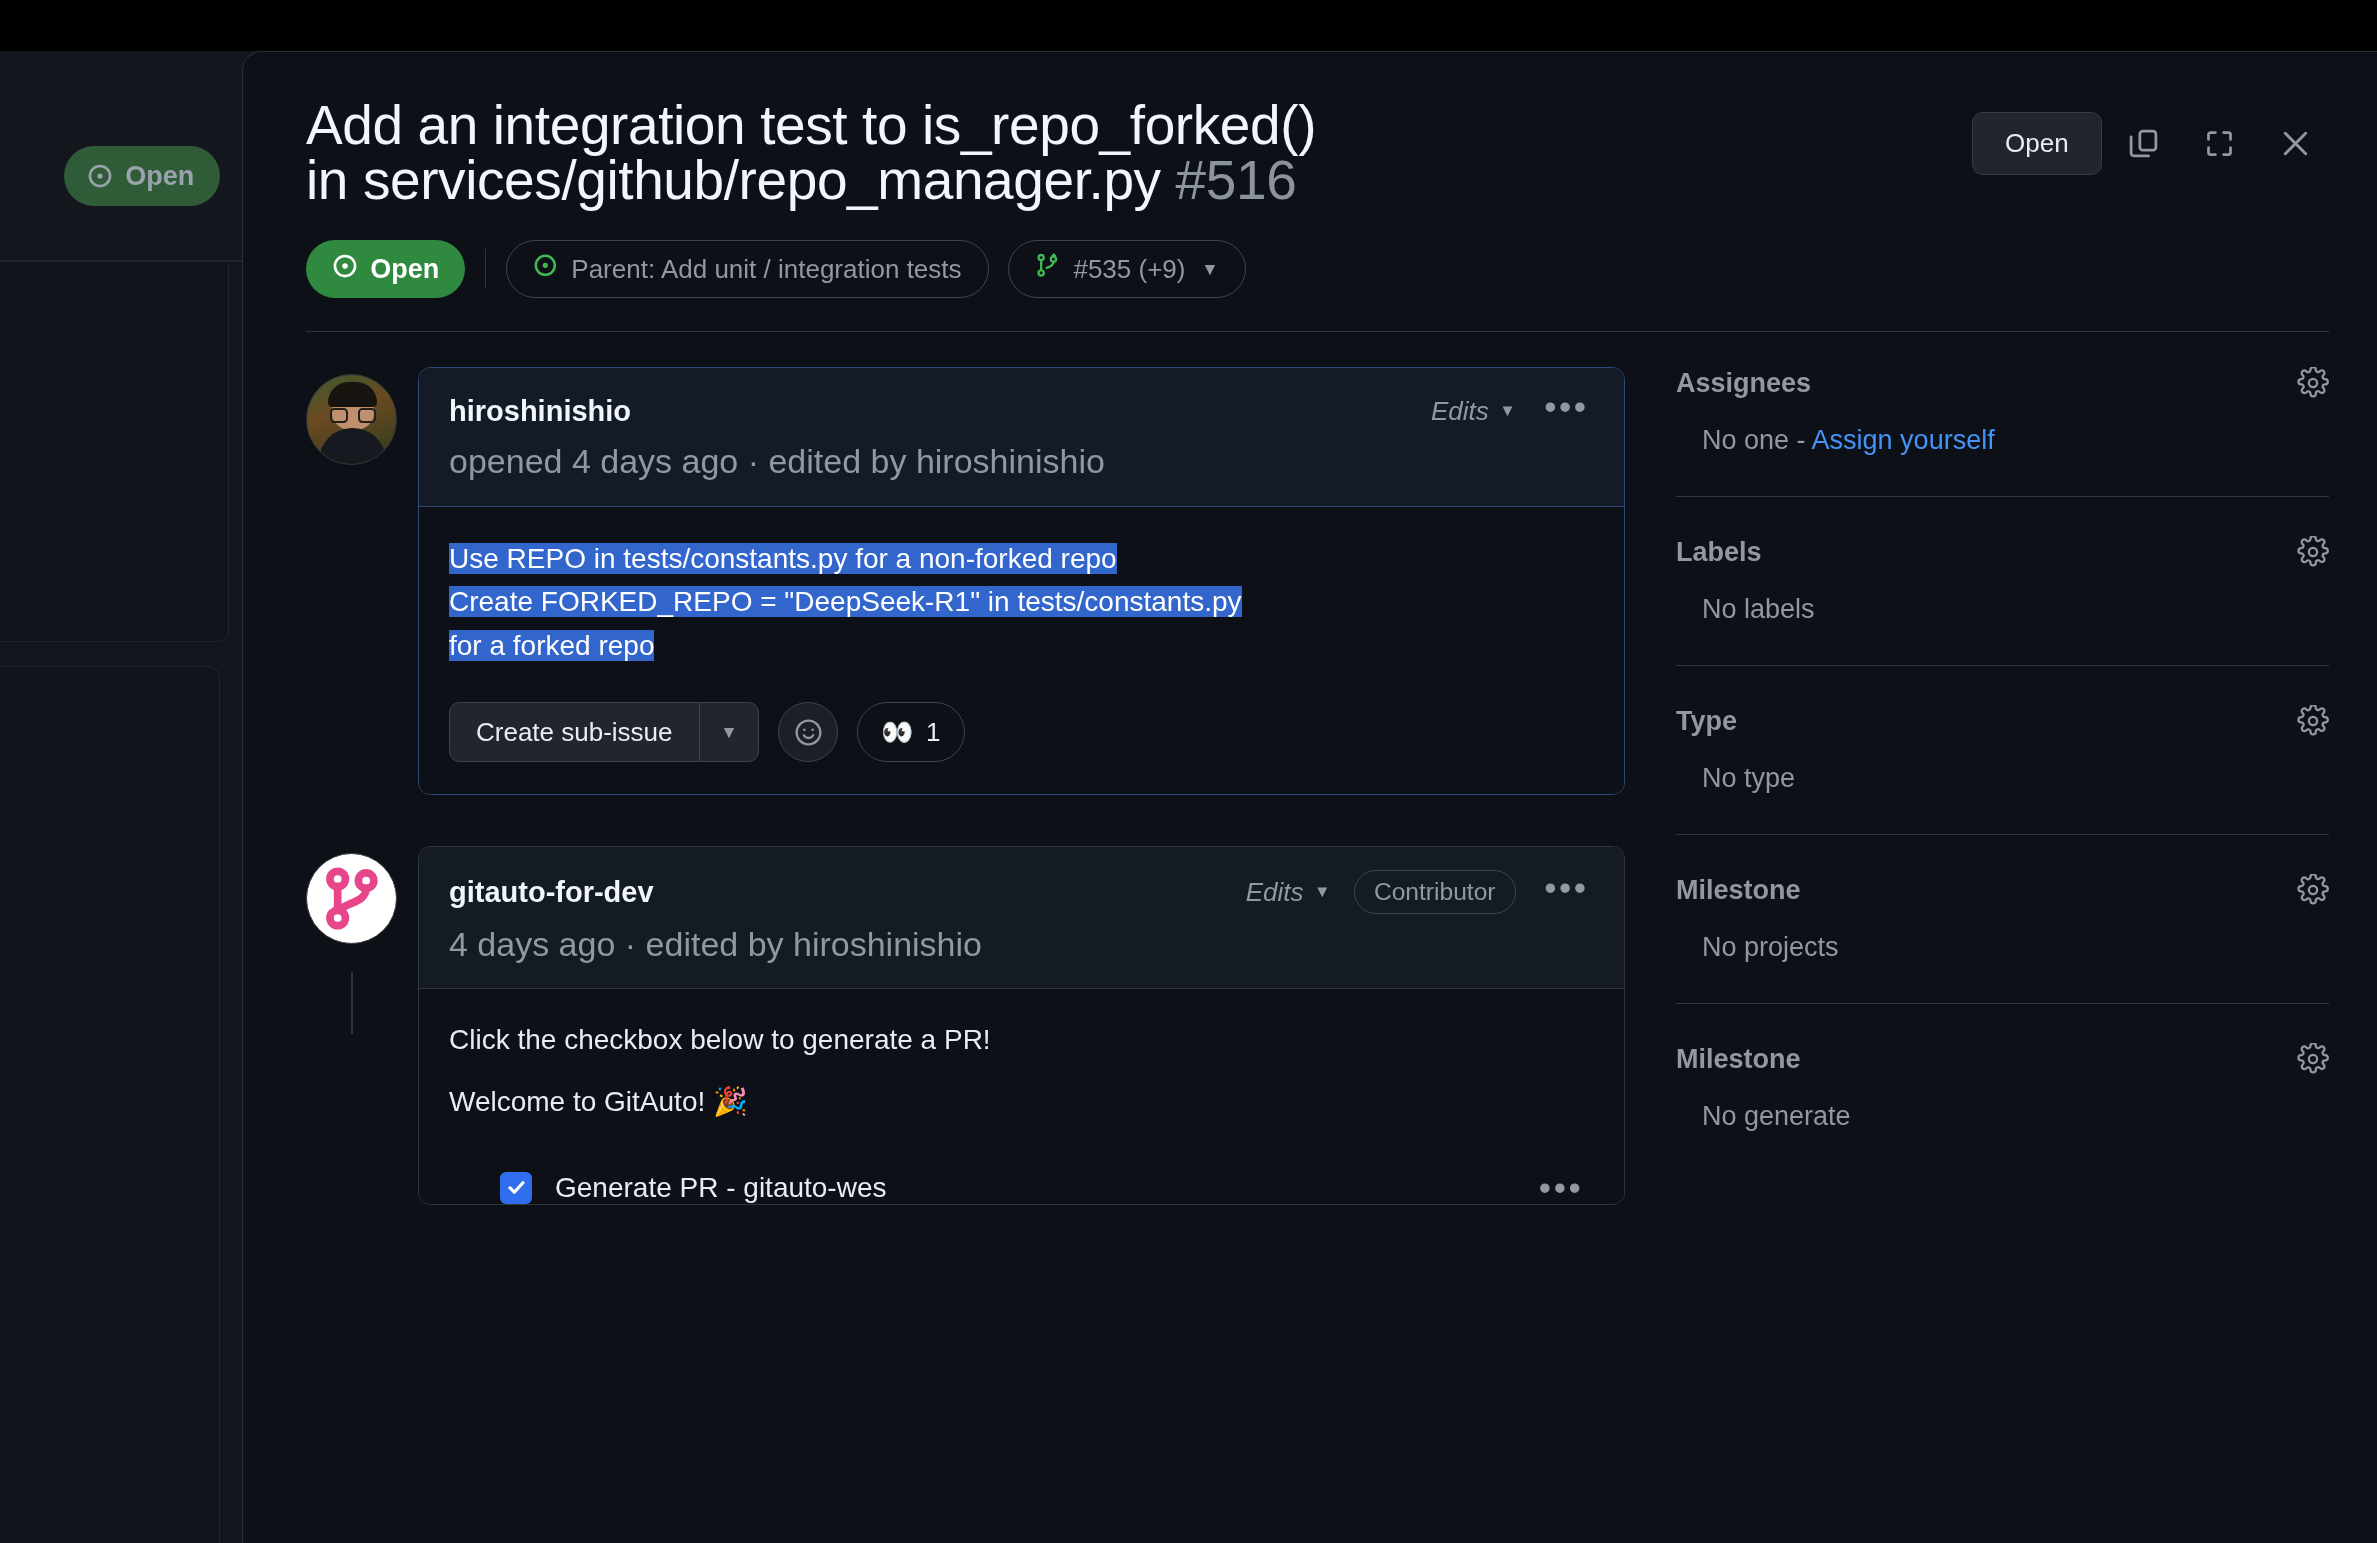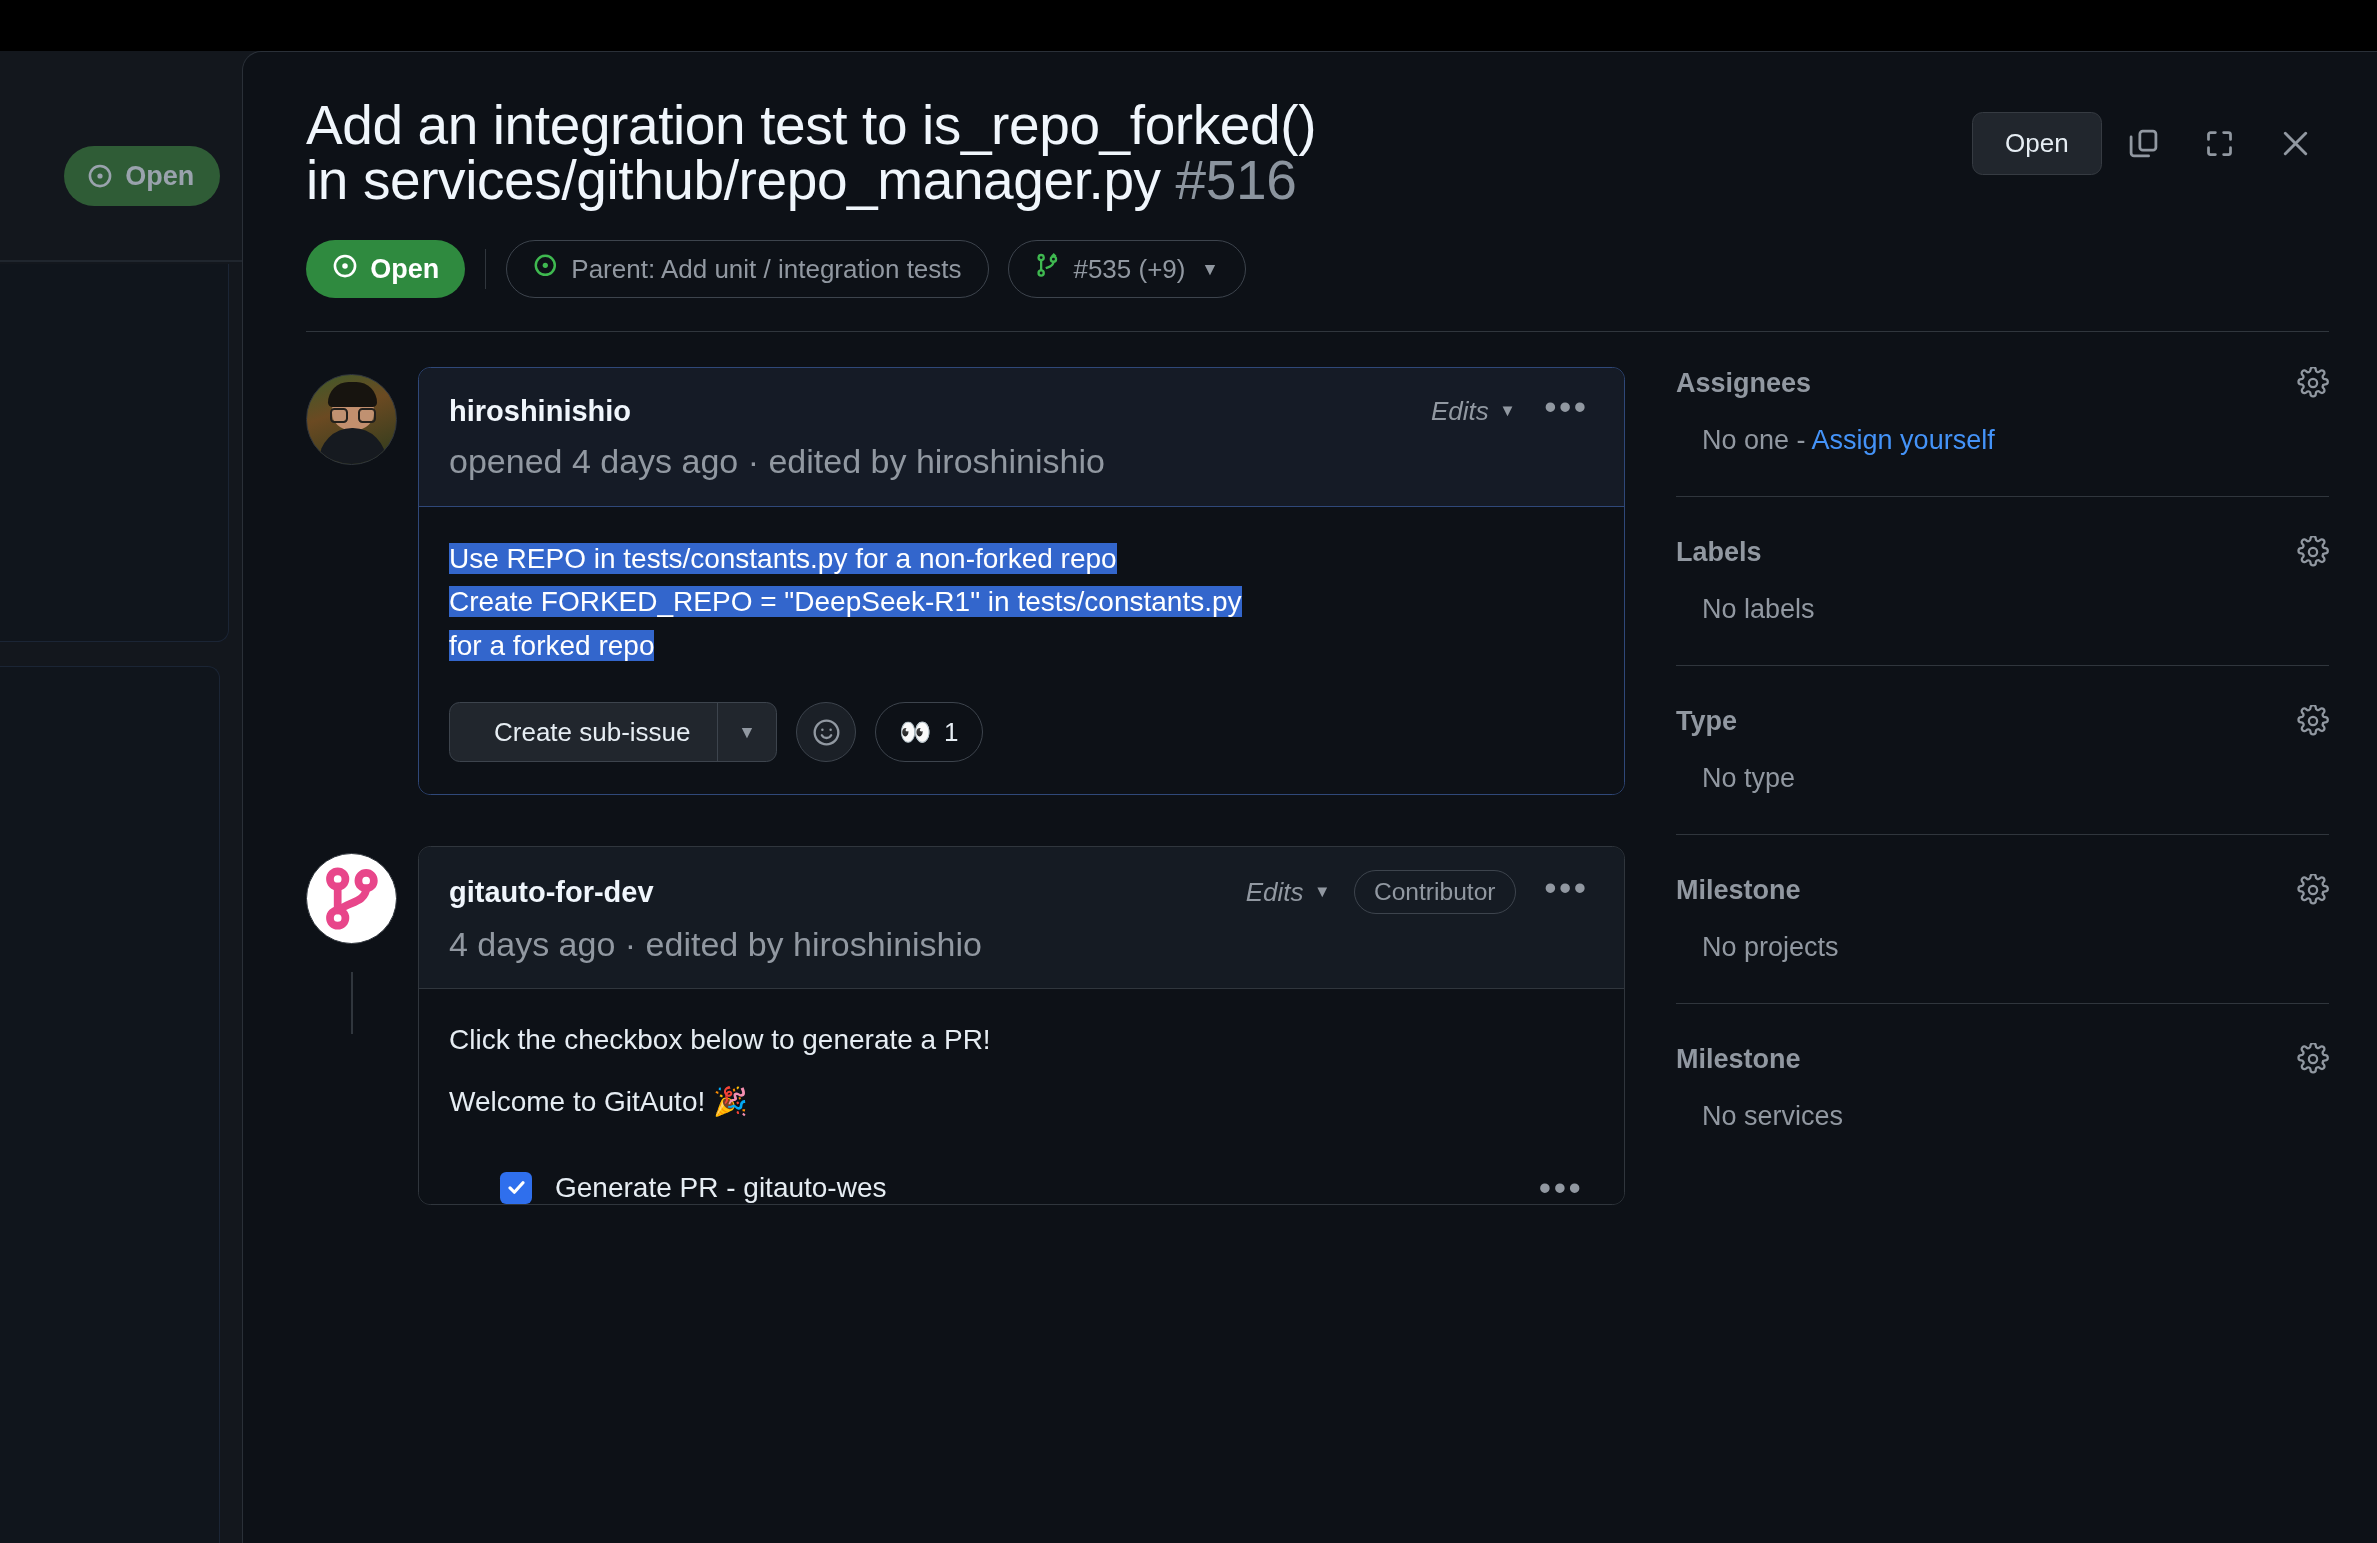--- a/index.html
+++ b/index.html
@@ -155,21 +155,21 @@
   .kebab { color: #9198a1; font-size: 35px; line-height: 0.4; letter-spacing: 2.6px; cursor: pointer; padding: 8.8px 5.3px 17.6px; }
   .meta { margin-top: 10.6px; font-size: 34px; color: #9198a1; }
 
   .ccard-body { padding: 30px 30px 0 30px; background: #0d1117; }
   .ccard.primary .ccard-body { background: #0d1117; }
   .btext { font-size: 28px; line-height: 1.55; color: #e6edf3; }
   .btext .sel { background: #3366cc; color: #ffffff; }
   .ccard-actions { display: flex; align-items: center; gap: 19.3px; padding: 35px 30px 32px 30px; }
   .split {
     display: flex; align-items: center;
-    border: 1.3px solid #3d444d; border-radius: 10.6px; overflow: hidden; background: #21262d; padding-left: 18px;
+    border: 1.3px solid #3d444d; border-radius: 10.6px; overflow: hidden; background: #21262d;
   }
   .split .lbl { padding: 0 26px; height: 58px; display: flex; align-items: center;
     color: #e6edf3; font-size: 26px; cursor: pointer; }
   .split .div { width: 1.3px; height: 58px; background: #3d444d; }
   .split .car { width: 58px; height: 58px; display: flex; align-items: center; justify-content: center;
     color: #9198a1; font-size: 17.6px; cursor: pointer; }
   .react-btn {
     width: 60px; height: 60px; border-radius: 50%;
     border: 1.3px solid #3d444d; background: #1b2027;
     display: flex; align-items: center; justify-content: center; cursor: pointer; color: #9198a1;
@@ -458,21 +458,21 @@
           <div class="side-sec">
             <div class="side-head">
               <span class="side-title">Milestone</span>
               <span class="gear">
                 <svg viewBox="0 0 24 24" width="32" height="32" fill="none" stroke="currentColor" stroke-width="1.7">
                   <circle cx="12" cy="12" r="3.1"></circle>
                   <path d="M19.4 14a1.6 1.6 0 0 0 .3 1.8l.1.1a2 2 0 1 1-2.8 2.8l-.1-.1a1.6 1.6 0 0 0-1.8-.3 1.6 1.6 0 0 0-1 1.5v.2a2 2 0 0 1-4 0v-.1a1.6 1.6 0 0 0-1-1.5 1.6 1.6 0 0 0-1.8.3l-.1.1a2 2 0 1 1-2.8-2.8l.1-.1a1.6 1.6 0 0 0 .3-1.8 1.6 1.6 0 0 0-1.5-1h-.2a2 2 0 0 1 0-4h.1a1.6 1.6 0 0 0 1.5-1 1.6 1.6 0 0 0-.3-1.8l-.1-.1a2 2 0 1 1 2.8-2.8l.1.1a1.6 1.6 0 0 0 1.8.3h.1a1.6 1.6 0 0 0 1-1.5v-.2a2 2 0 0 1 4 0v.1a1.6 1.6 0 0 0 1 1.5 1.6 1.6 0 0 0 1.8-.3l.1-.1a2 2 0 1 1 2.8 2.8l-.1.1a1.6 1.6 0 0 0-.3 1.8v.1a1.6 1.6 0 0 0 1.5 1h.2a2 2 0 0 1 0 4h-.1a1.6 1.6 0 0 0-1.5 1z"></path>
                 </svg>
               </span>
             </div>
-            <div class="side-val">No services</div>
+            <div class="side-val">No generate</div>
           </div>
 
         </div>
       </div>
     </div>
   </div>
 </div>
 
 
 </body></html>

